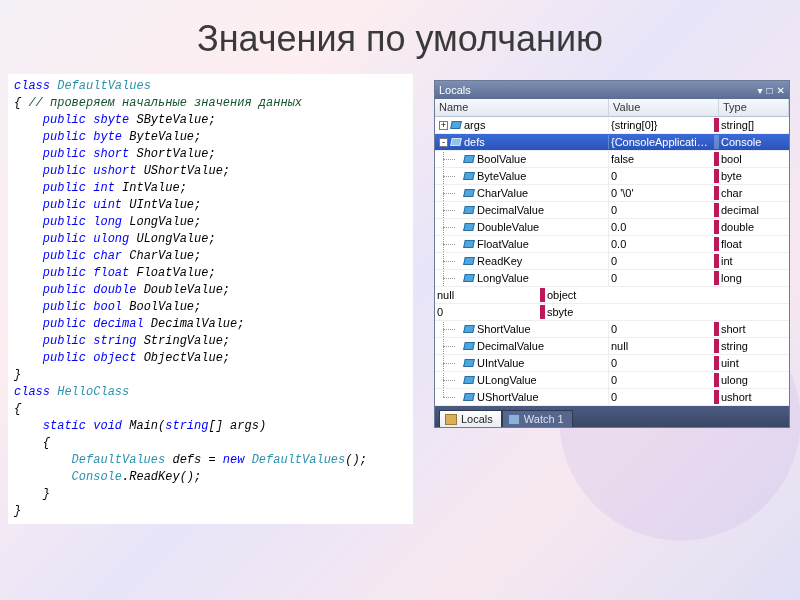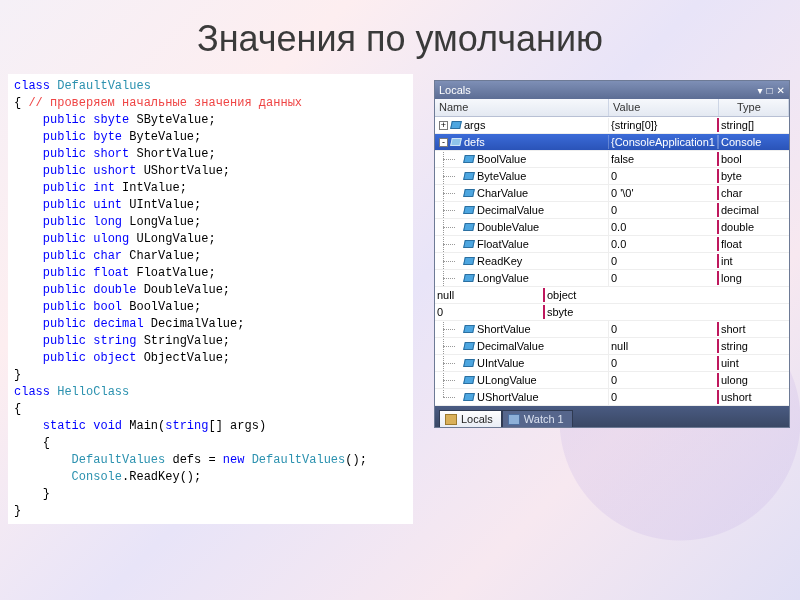--- a/index.html
+++ b/index.html
@@ -33,24 +33,25 @@
     position:absolute;
     left: 8px; top: 0;
     width: 405px;
     background:#fff;
     font-family: Consolas, "Courier New", monospace;
     font-size: 12px;
     line-height: 17px;
     padding: 4px 6px;
     color:#000;
     white-space: pre;
+    font-style: italic;
   }
   .kw { color:#0000ff; }
   .typ { color:#2b91af; }
-  .com { color:#ef4444; }
+  .com { color:#14532d; }
 
   
   .locals-panel {
     position:absolute;
     left: 434px; top: 6px;
     width: 356px;
     border:1px solid #6d7a95;
     background:#fff;
     font-size:11px;
   }
@@ -69,35 +70,35 @@
     display:flex;
     background: linear-gradient(#f6f8fc,#e4e9f2);
     border-bottom:1px solid #b8c0d4;
     font-size:11px;
     color:#333;
     height:18px;
   }
   .locals-header .col { border-right:1px solid #cdd5e5; padding:2px 4px; }
   .col-name { width:174px; }
   .col-value { width:110px; }
-  .col-type { flex:1;margin-left:14px; }
+  .col-type { flex:1; }
   .locals-body { }
   .row {
     display:flex;
     height:17px;
     border-bottom:1px solid #eee;
     align-items:center;
   }
   .row.sel {
     background: linear-gradient(#3b6bd8,#2a53b8);
     color:#fff;
   }
   .row .cell { padding:1px 2px; overflow:hidden; white-space:nowrap; text-overflow:ellipsis; }
   .row .cell.name { width:174px; display:flex; align-items:center; gap:2px; padding-left:2px; border-right:1px solid #eee; }
-  .row .cell.value { width:110px; border-right:2px solid #be185d; }
+  .row .cell.value { width:110px; border-right:5px solid #be185d; }
   .row .cell.type { flex:1; }
   .row.sel .cell { border-right-color: rgba(255,255,255,0.25); }
 
   .tree-glyph {
     display:inline-block;
     width:9px; height:9px;
     border:1px solid #7a7a7a;
     background:#fff;
     color:#000;
     font-size:9px;

